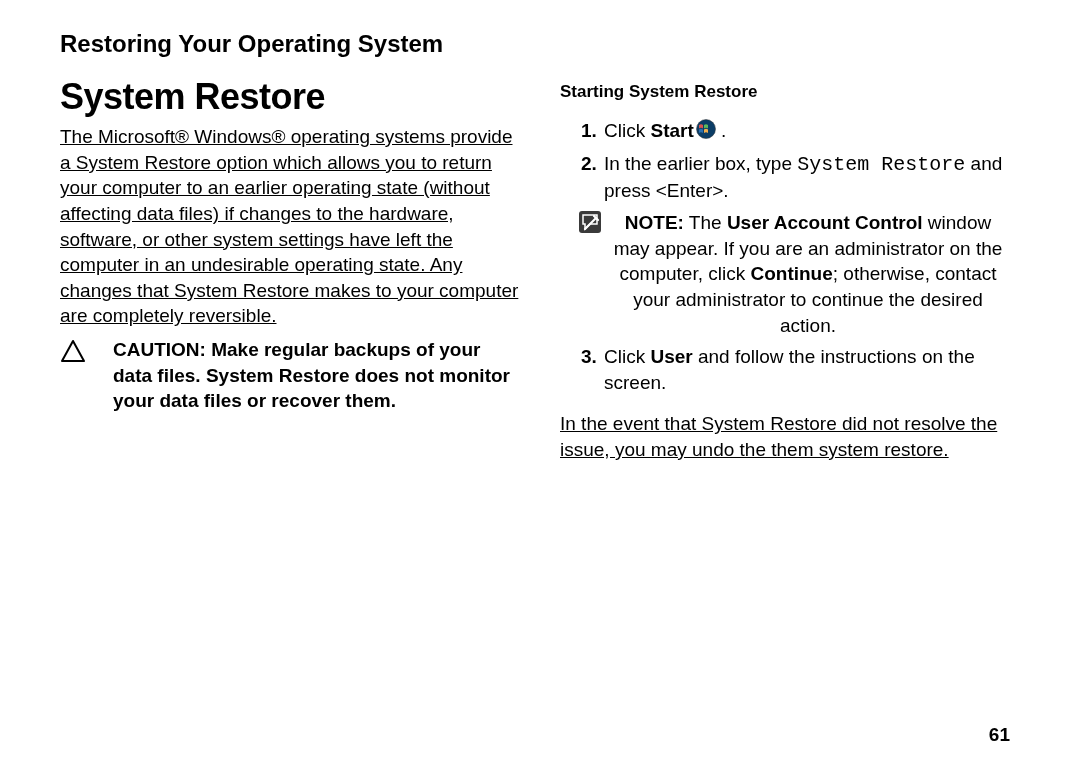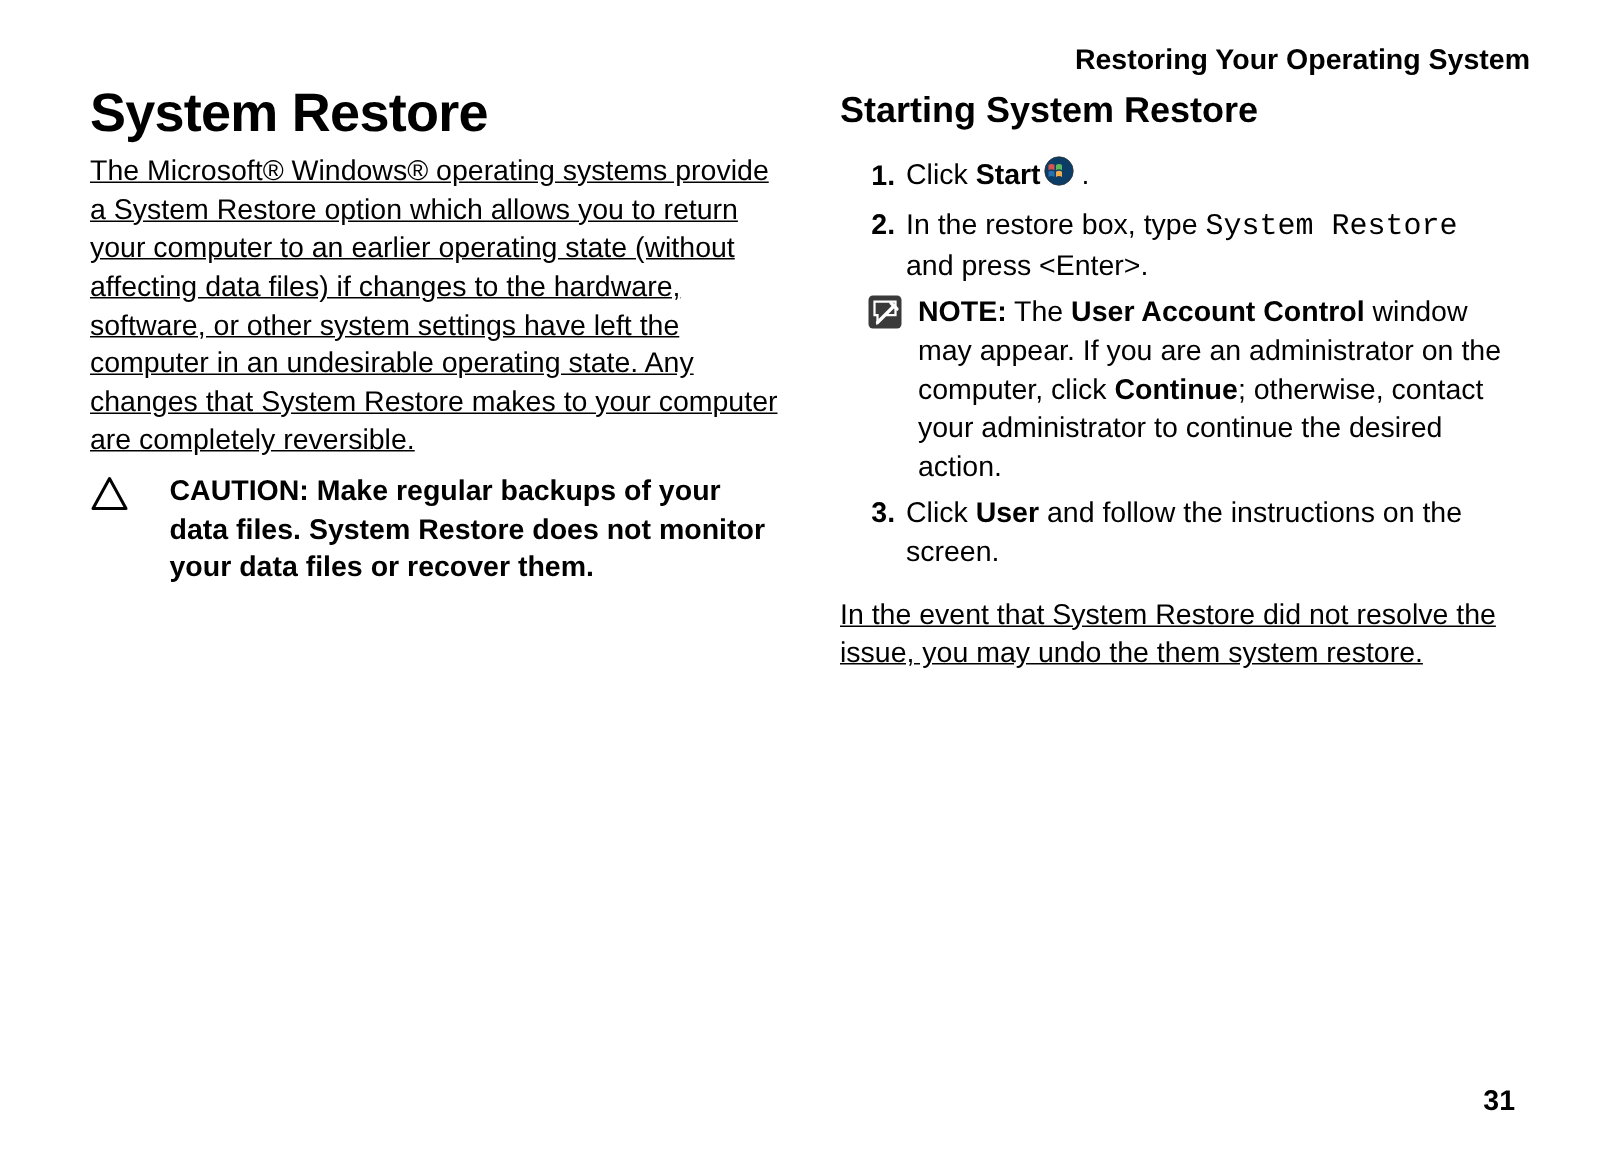--- a/index.html
+++ b/index.html
@@ -12,43 +12,43 @@
     height: 766px;
     overflow: hidden;
   }
   .page {
     padding: 30px 60px 20px 60px;
     box-sizing: border-box;
     position: relative;
     height: 100%;
   }
   .running-header {
-    text-align: right;
+    text-align: left;
     font-weight: bold;
-    font-size: 19px;
-    margin-bottom: 2px;
+    font-size: 24px;
+    margin-bottom: 18px;
   }
   .columns {
     display: flex;
     gap: 40px;
   }
   .col {
     flex: 1;
     min-width: 0;
   }
   h1 {
     font-size: 36px;
     margin: 0 0 6px 0;
     font-family: "Arial Narrow", Arial, sans-serif;
     font-stretch: condensed;
     letter-spacing: -0.5px;
     font-weight: bold;
   }
   h2 {
-    font-size: 24px;
+    font-size: 17px;
     margin: 6px 0 10px 0;
     font-weight: bold;
   }
   p, li {
     font-size: 19px;
     line-height: 1.35;
   }
   p { margin: 0 0 8px 0; text-decoration: underline; }
   .caution-block {
     display: flex;
@@ -134,41 +134,41 @@
               <circle cx="10" cy="10" r="9.5" fill="#0b3d66" stroke="#333" stroke-width="0.5"></circle>
               <path d="M3 6 Q5 4.5 7 6 L7 9.5 Q5 8 3 9.5 Z" fill="#d9534f"></path>
               <path d="M8 6 Q10 4.5 12 6 L12 9.5 Q10 8 8 9.5 Z" fill="#5cb85c"></path>
               <path d="M3 10.5 Q5 9 7 10.5 L7 14 Q5 12.5 3 14 Z" fill="#2a6fb0"></path>
               <path d="M8 10.5 Q10 9 12 10.5 L12 14 Q10 12.5 8 14 Z" fill="#f0ad4e"></path>
             </svg>
           </span><span> .</span>
         </li>
 
         <li>
-          <span>In the restore box, type </span><span class="mono">System Restore</span><span> and press &lt;Enter&gt;.</span>
+          <span>In the earlier box, type </span><span class="mono">System Restore</span><span> and press &lt;Enter&gt;.</span>
 
           <div class="note-block">
             <span class="note-icon-wrap">
               <svg width="24" height="24" viewBox="0 0 24 24">
                 <rect x="1" y="1" width="22" height="22" rx="3" fill="#3a3a3a"></rect>
                 <path d="M5 5 L19 5 L19 14 L12 14 L7 19 L7 14 L5 14 Z" fill="none" stroke="#fff" stroke-width="1.5"></path>
                 <path d="M7 19 L18 8" stroke="#fff" stroke-width="2.2" stroke-linecap="round"></path>
                 <path d="M16 6 L20 10" stroke="#fff" stroke-width="2.2" stroke-linecap="round"></path>
               </svg>
             </span>
-            <div style="font-size:19px;line-height:1.35;">
+            <div style="font-size:19px;line-height:1.35;text-align:center;">
               <b>NOTE:</b>
               <span>The </span><b>User Account Control</b><span> window may appear. If you are an administrator on the computer, click </span><b>Continue</b><span>; otherwise, contact your administrator to continue the desired action.</span>
             </div>
           </div>
         </li>
 
         <li>
           <span>Click </span><b>User</b><span> and follow the instructions on the screen.</span>
         </li>
       </ol>
 
       <p>In the event that System Restore did not resolve the issue, you may undo the them system restore.</p>
     </div>
   </div>
 
-  <div class="page-number">31</div>
+  <div class="page-number">61</div>
 </div>
 
 </body></html>

